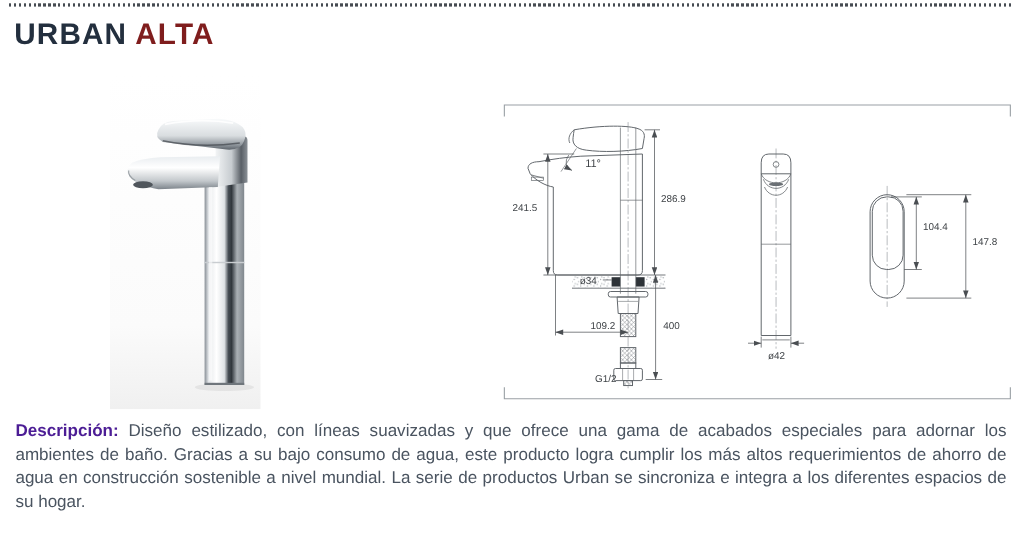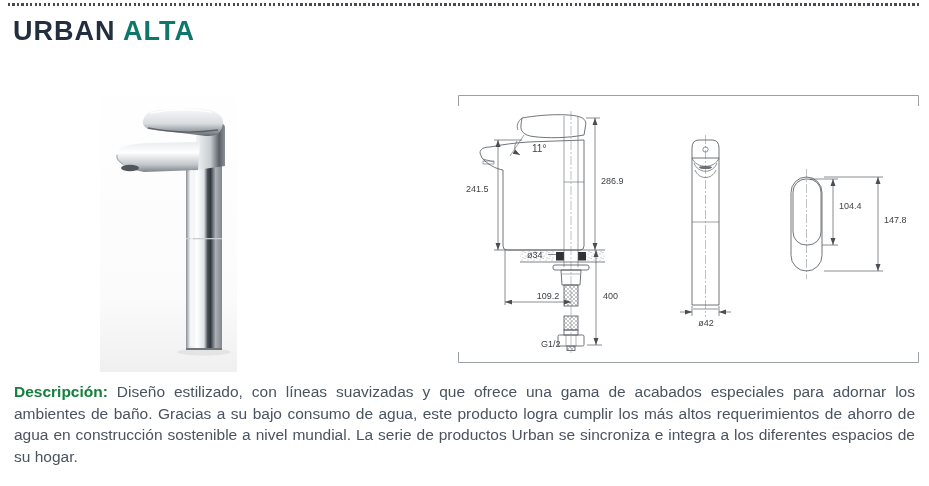--- a/index.html
+++ b/index.html
@@ -12,30 +12,30 @@
   .dotted-rule{
     position:absolute;top:3px;left:8px;right:8px;height:3px;
     background:repeating-linear-gradient(90deg,#464b52 0 2px,transparent 2px 4.5px);
     background-size:auto 3px;background-repeat:repeat-x;
   }
   .page-title{
     position:absolute;left:13px;top:16px;margin:0;
     font-size:27px;line-height:30px;letter-spacing:1px;color:#232f3e;
     font-weight:bold;white-space:nowrap;
   }
-  .page-title .t2{color:#0f766e;}
+  .page-title .t2{color:#7f1d1d;}
   .photo-wrap{position:absolute;left:100px;top:68px;width:137px;height:304px;}
   .drawing-wrap{position:absolute;left:458px;top:95px;width:461px;height:270px;}
   .drawing-wrap svg{overflow:visible;}
   .description{
     position:absolute;left:14px;top:381px;width:901px;
     font-size:15.5px;line-height:21.5px;color:#4a5460;
     text-align:justify;margin:0;
   }
-  .description .desc-label{font-weight:bold;color:#15803d;}
+  .description .desc-label{font-weight:bold;color:#4c1d95;}
   svg text{font-family:"Liberation Sans","DejaVu Sans",sans-serif;font-size:9px;fill:#3f4347;}
   svg text.ang{font-size:10px;}
 </style>
 </head>
 <body>
 
 <div class="dotted-rule"></div>
 
 <h1 class="page-title"><span>URBAN</span><span> </span><span class="t2">ALTA</span></h1>
 

